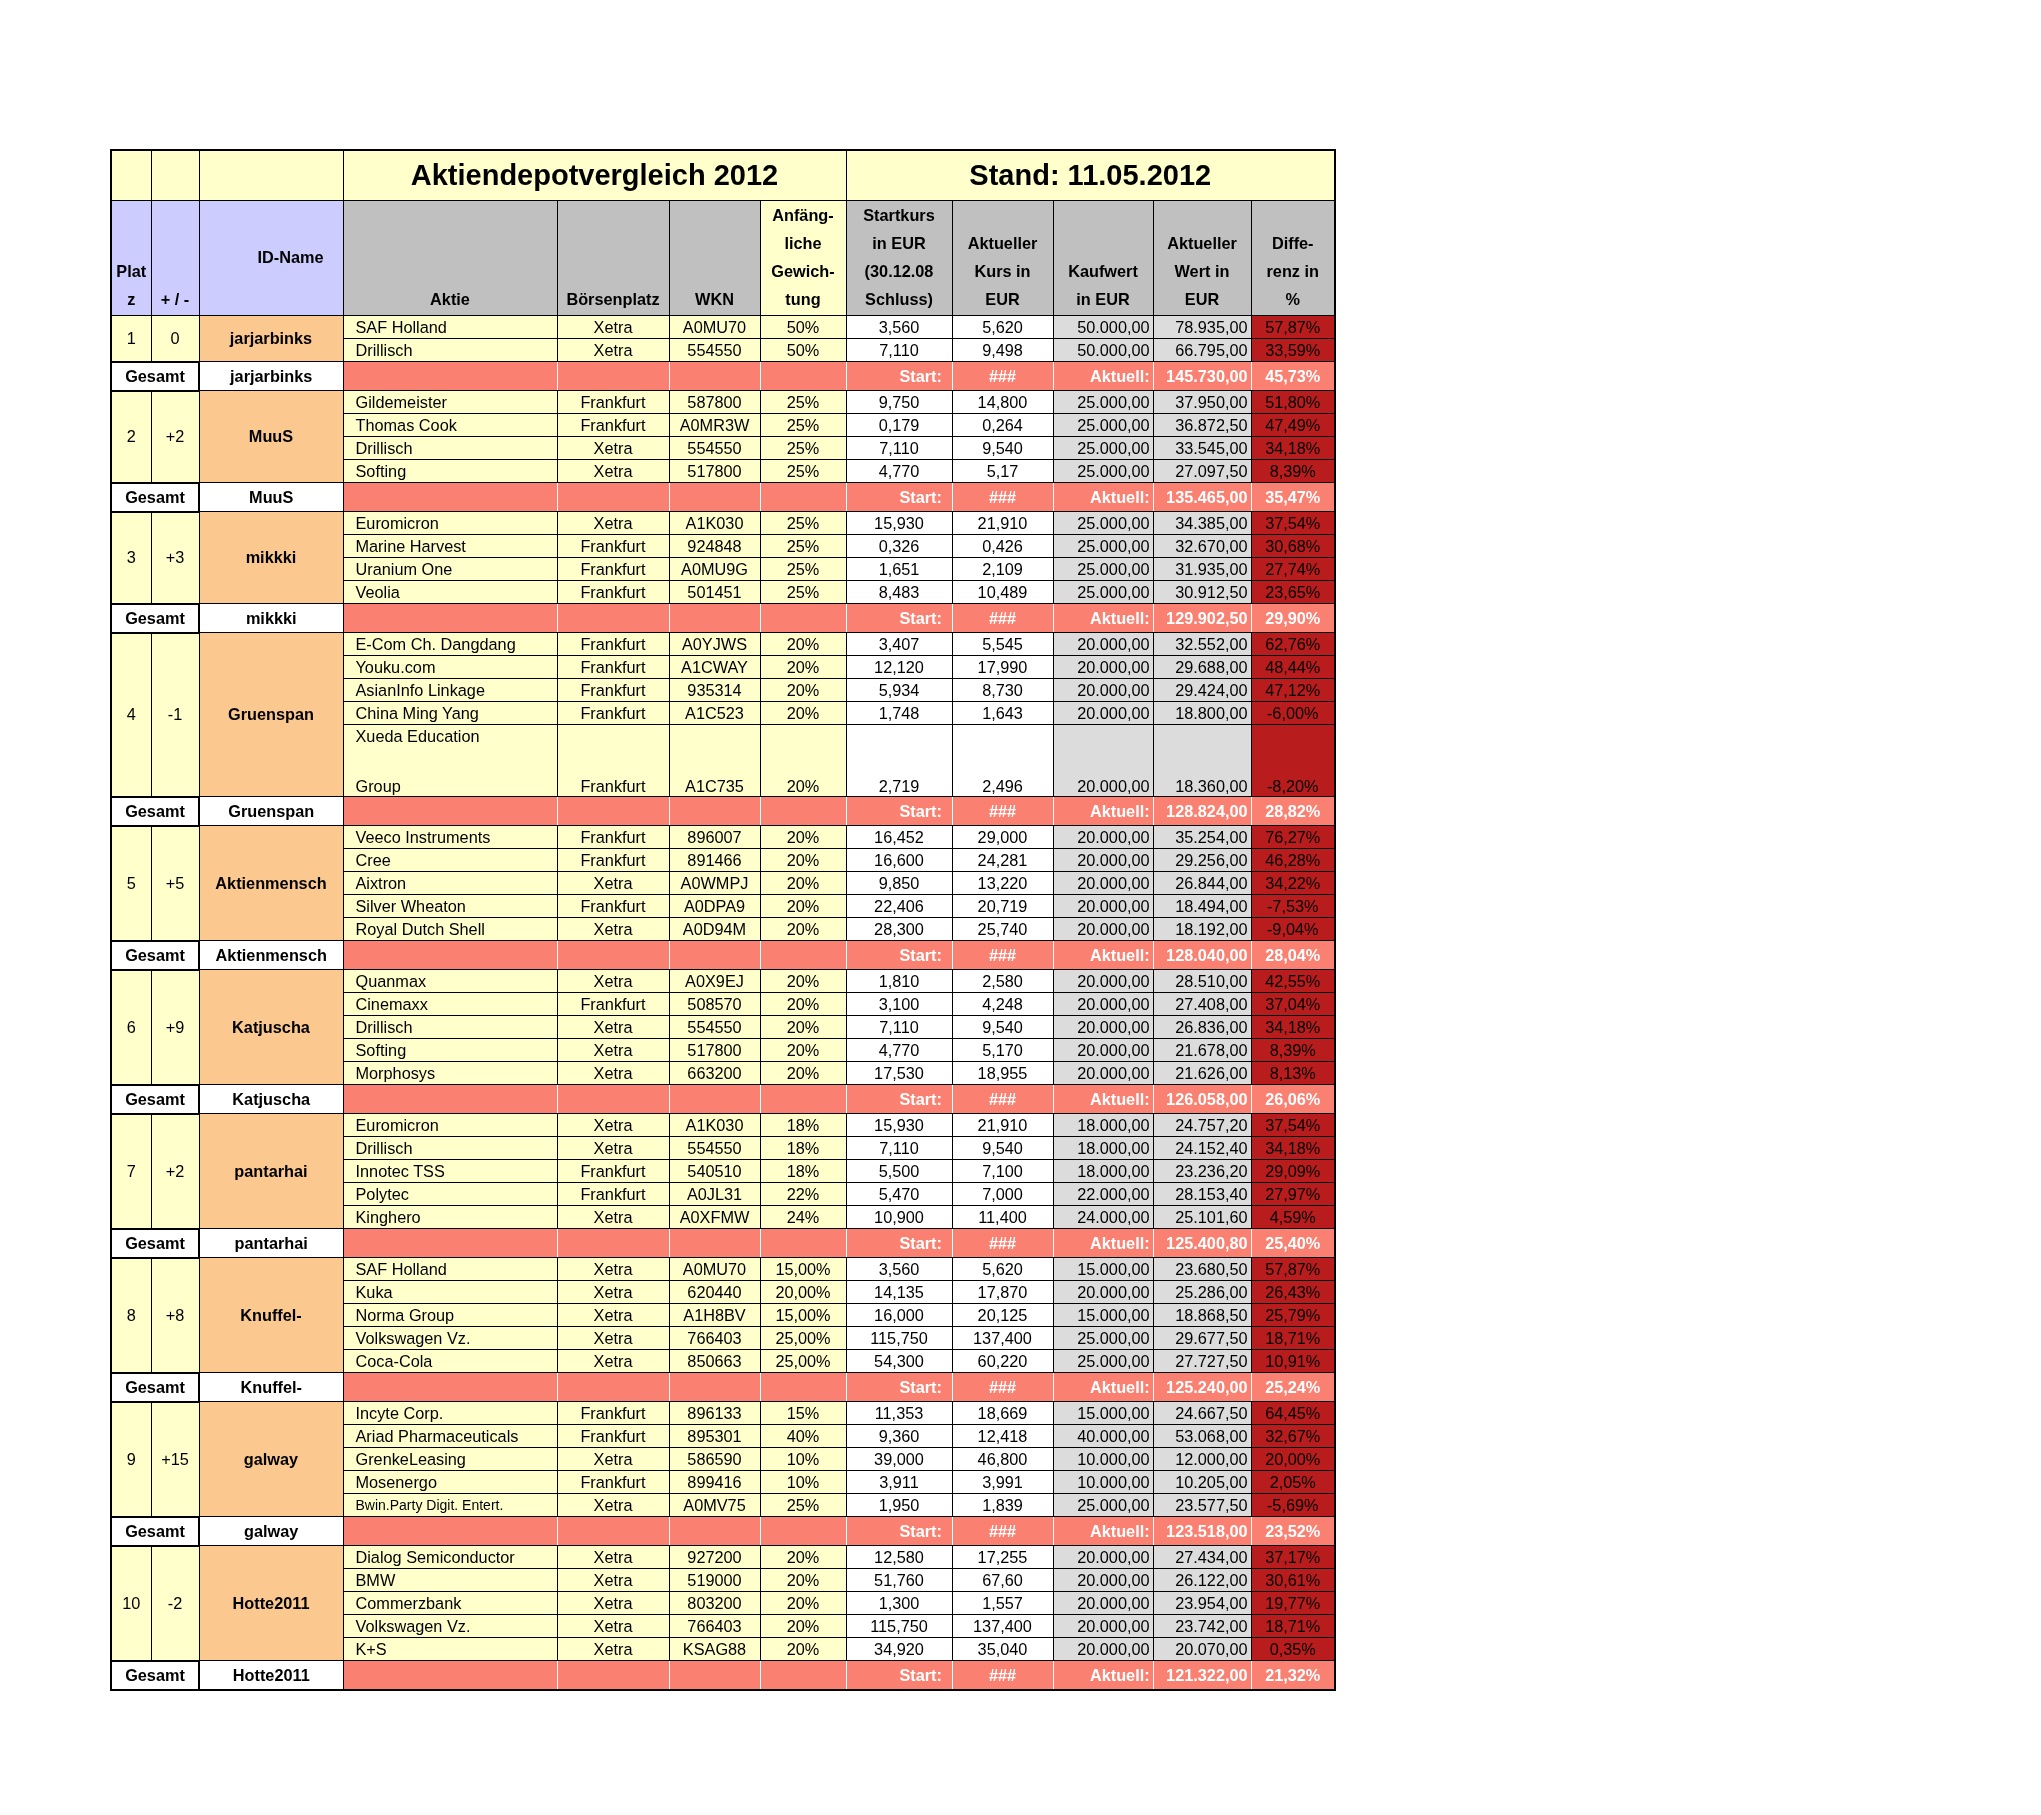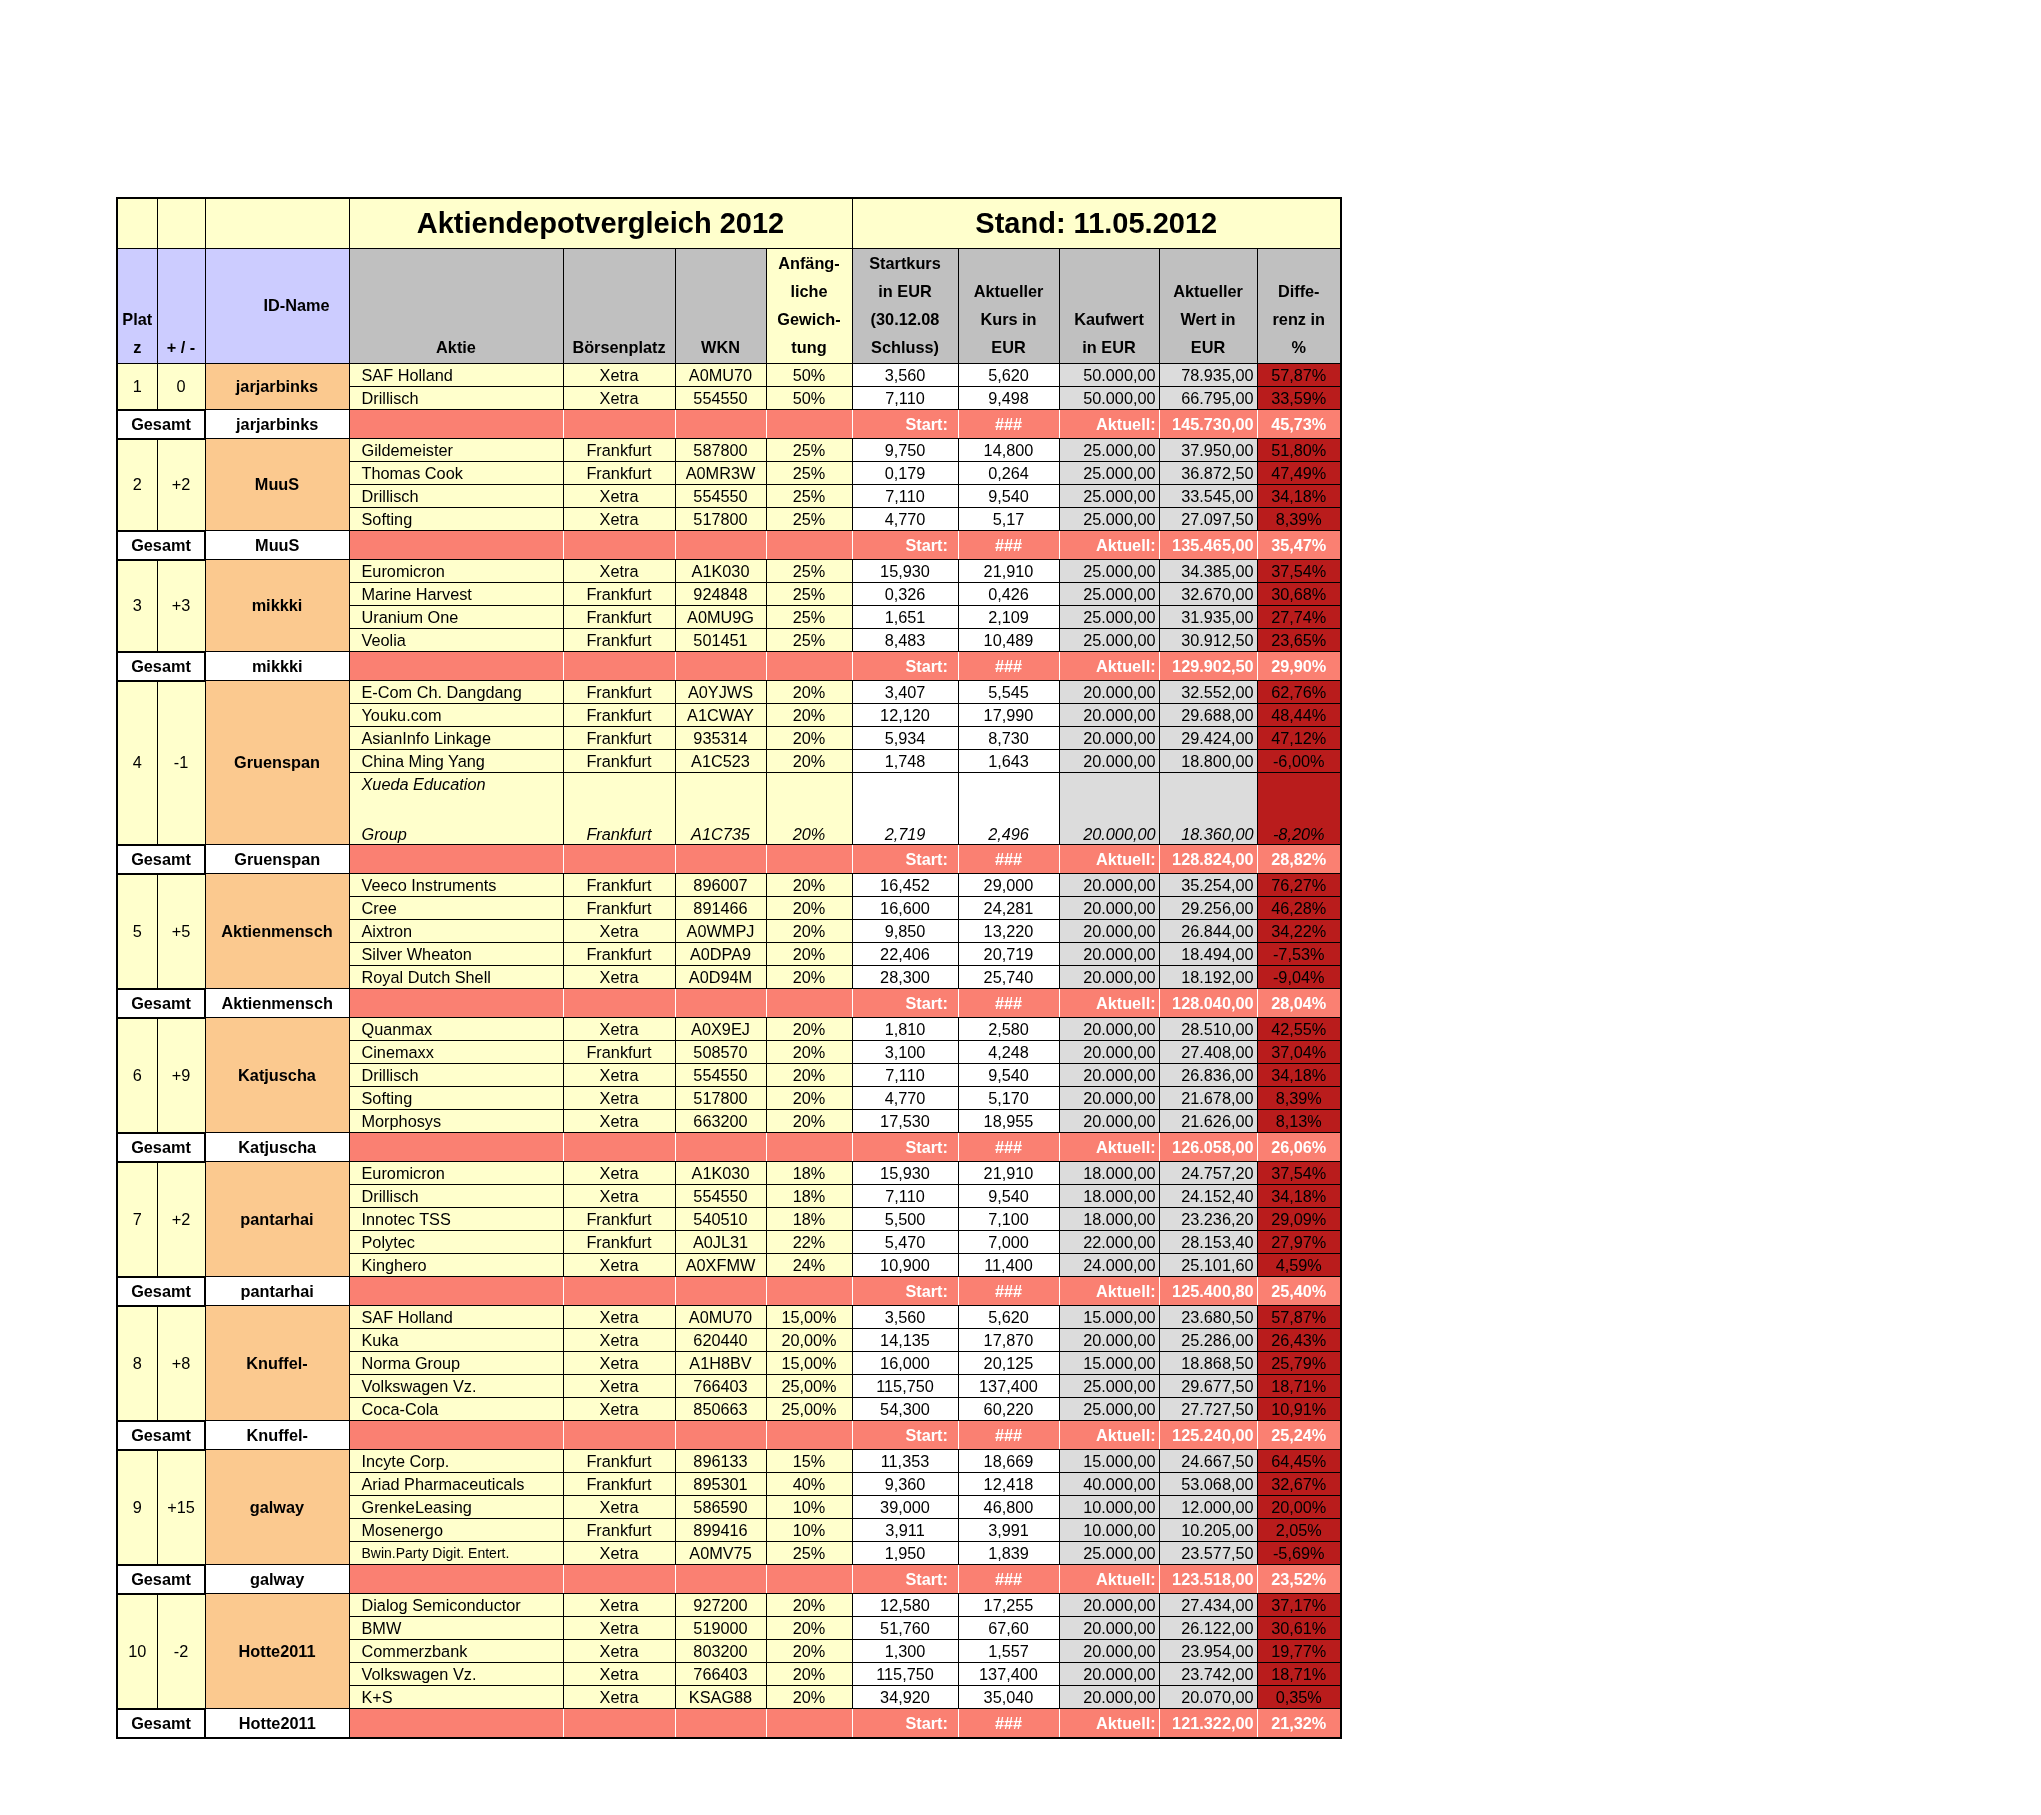--- a/index.html
+++ b/index.html
@@ -4,21 +4,21 @@
 <style>
   * { box-sizing: border-box; }
   html,body { margin:0; padding:0; }
   body {
     width:2041px; height:1816px;
     background:#ffffff;
     position:relative;
     font-family:"Liberation Sans", sans-serif;
     color:#000;
   }
-  .sheet { position:absolute; left:116px; top:149px;margin-top:48px; }
+  .sheet { position:absolute; left:110px; top:149px; }
   table {
     border-collapse:collapse;
     table-layout:fixed;
     border:2.9px solid #000;
   }
   td {
     border:1.9px solid #000;
     font-size:16.3px;
     line-height:19px;
     padding:0 2.9px;
@@ -46,21 +46,21 @@
   
   tr.data-row { height:23px; }
   td.platz-cell, td.pm-cell { background:#FFFFCC; text-align:center; vertical-align:middle; }
   td.id-cell   { background:#FBC98F; text-align:center; vertical-align:middle; font-weight:bold; }
   td.aktie  { background:#FFFFCC; text-align:left;padding-left:12px; }
   td.boerse, td.wkn, td.gew { background:#FFFFCC; text-align:center; }
   td.start, td.kurs { background:#FFFFFF; text-align:center; }
   td.kauf, td.wert  { background:#DCDCDC; text-align:right; }
   td.diff   { background:#b91c1c; text-align:center; }
   td.small-text { font-size:14px; }
-  tr.tall { height:63px;font-style:italic; }
+  tr.tall { height:63px; }
   tr.tall td { vertical-align:bottom; }
   tr.tall td.aktie { vertical-align:top; padding-top:1.9px; }
   .split { display:flex; flex-direction:column; justify-content:space-between; height:69px; }
   
   tr.gesamt { height:29px; }
   td.g-label { background:#FFFFFF; font-weight:bold; text-align:center; border:2.9px solid #000; }
   td.g-name  { background:#FFFFFF; font-weight:bold; text-align:center; }
   td.gs {
     background:#FA8072; color:#FFFFFF; font-weight:bold;
     border-left:1.9px solid #FFFFFF; border-right:1.9px solid #FFFFFF;

